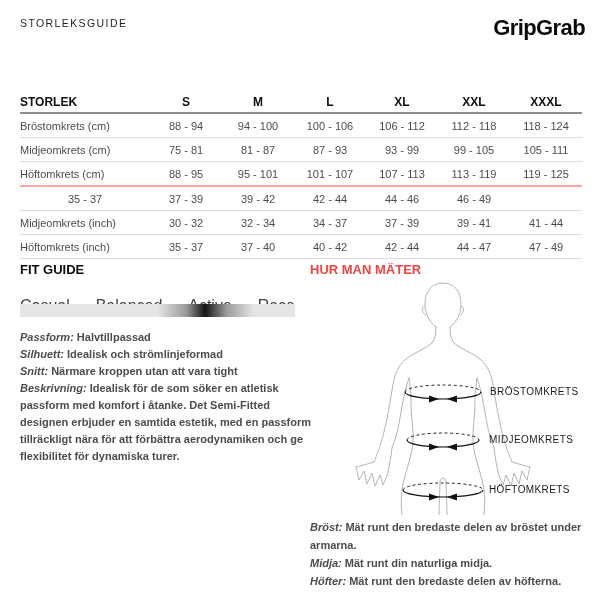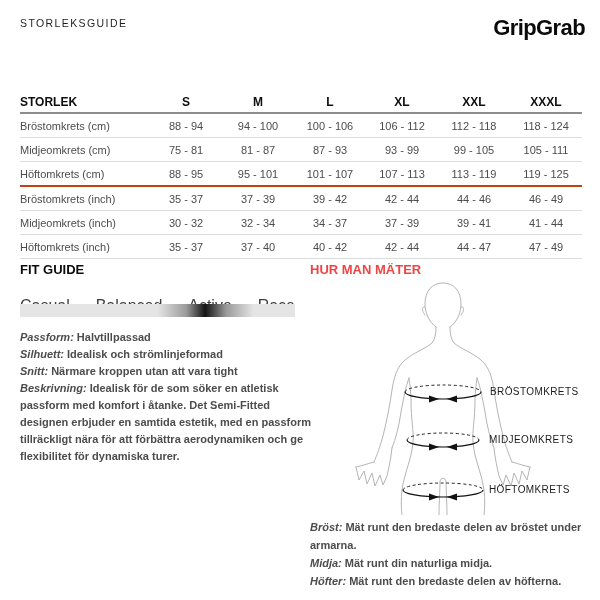--- a/index.html
+++ b/index.html
@@ -8,21 +8,21 @@
 
   
   .eyebrow{position:absolute;left:20px;top:17px;font-size:10.5px;letter-spacing:1.4px;color:#1f1f1f;}
   .brand{position:absolute;right:15px;top:15px;font-size:22px;font-weight:800;letter-spacing:-0.6px;color:#0a0a0a;}
   .title{position:absolute;left:19px;top:44px;font-size:29px;font-weight:800;letter-spacing:-0.6px;color:#0c0c0c;}
 
   
   .size-table{position:absolute;left:20px;top:92px;width:562px;}
   .t-row{display:grid;grid-template-columns:130px repeat(6,1fr);align-items:center;height:23px;border-bottom:1px solid #dcdcdc;}
   .t-row.head{height:20px;border-bottom:2px solid #8d8d8d;}
-  .t-row.thick{border-bottom:2px solid #c2410c;}
+  .t-row.thick{border-bottom:2px solid #fca5a5;}
   .t-cell{font-size:11px;color:#4c4c4c;text-align:center;white-space:nowrap;}
   .t-cell.lab{text-align:left;}
   .t-row.head .t-cell{font-size:12px;font-weight:700;color:#0e0e0e;}
 
   
   .fit-heading{position:absolute;left:20px;top:262px;font-size:13px;font-weight:800;color:#0c0c0c;}
   .fit-labels{position:absolute;left:20px;top:297px;width:275px;display:flex;justify-content:space-between;font-size:16px;color:#3e3e3e;gap:13px;}
   .fit-bar{position:absolute;left:20px;top:304px;width:275px;height:13px;
     background:linear-gradient(90deg,#e5e5e5 0%,#e5e5e5 50%,#9a9a9a 60.5%,#141414 67.3%,#9a9a9a 75%,#e5e5e5 85%,#e5e5e5 100%);}
   .fit-details{position:absolute;left:20px;top:329px;width:292px;font-size:11px;color:#4c4c4c;line-height:17px;}
@@ -78,21 +78,20 @@
     <div class="t-row thick">
       <div class="t-cell lab">Höftomkrets (cm)</div>
       <div class="t-cell">88 - 95</div>
       <div class="t-cell">95 - 101</div>
       <div class="t-cell">101 - 107</div>
       <div class="t-cell">107 - 113</div>
       <div class="t-cell">113 - 119</div>
       <div class="t-cell">119 - 125</div>
     </div>
     <div class="t-row">
-      <div class="t-cell lab">Bröstomkrets (inch)</div>
       <div class="t-cell">35 - 37</div>
       <div class="t-cell">37 - 39</div>
       <div class="t-cell">39 - 42</div>
       <div class="t-cell">42 - 44</div>
       <div class="t-cell">44 - 46</div>
       <div class="t-cell">46 - 49</div>
     </div>
     <div class="t-row">
       <div class="t-cell lab">Midjeomkrets (inch)</div>
       <div class="t-cell">30 - 32</div>

